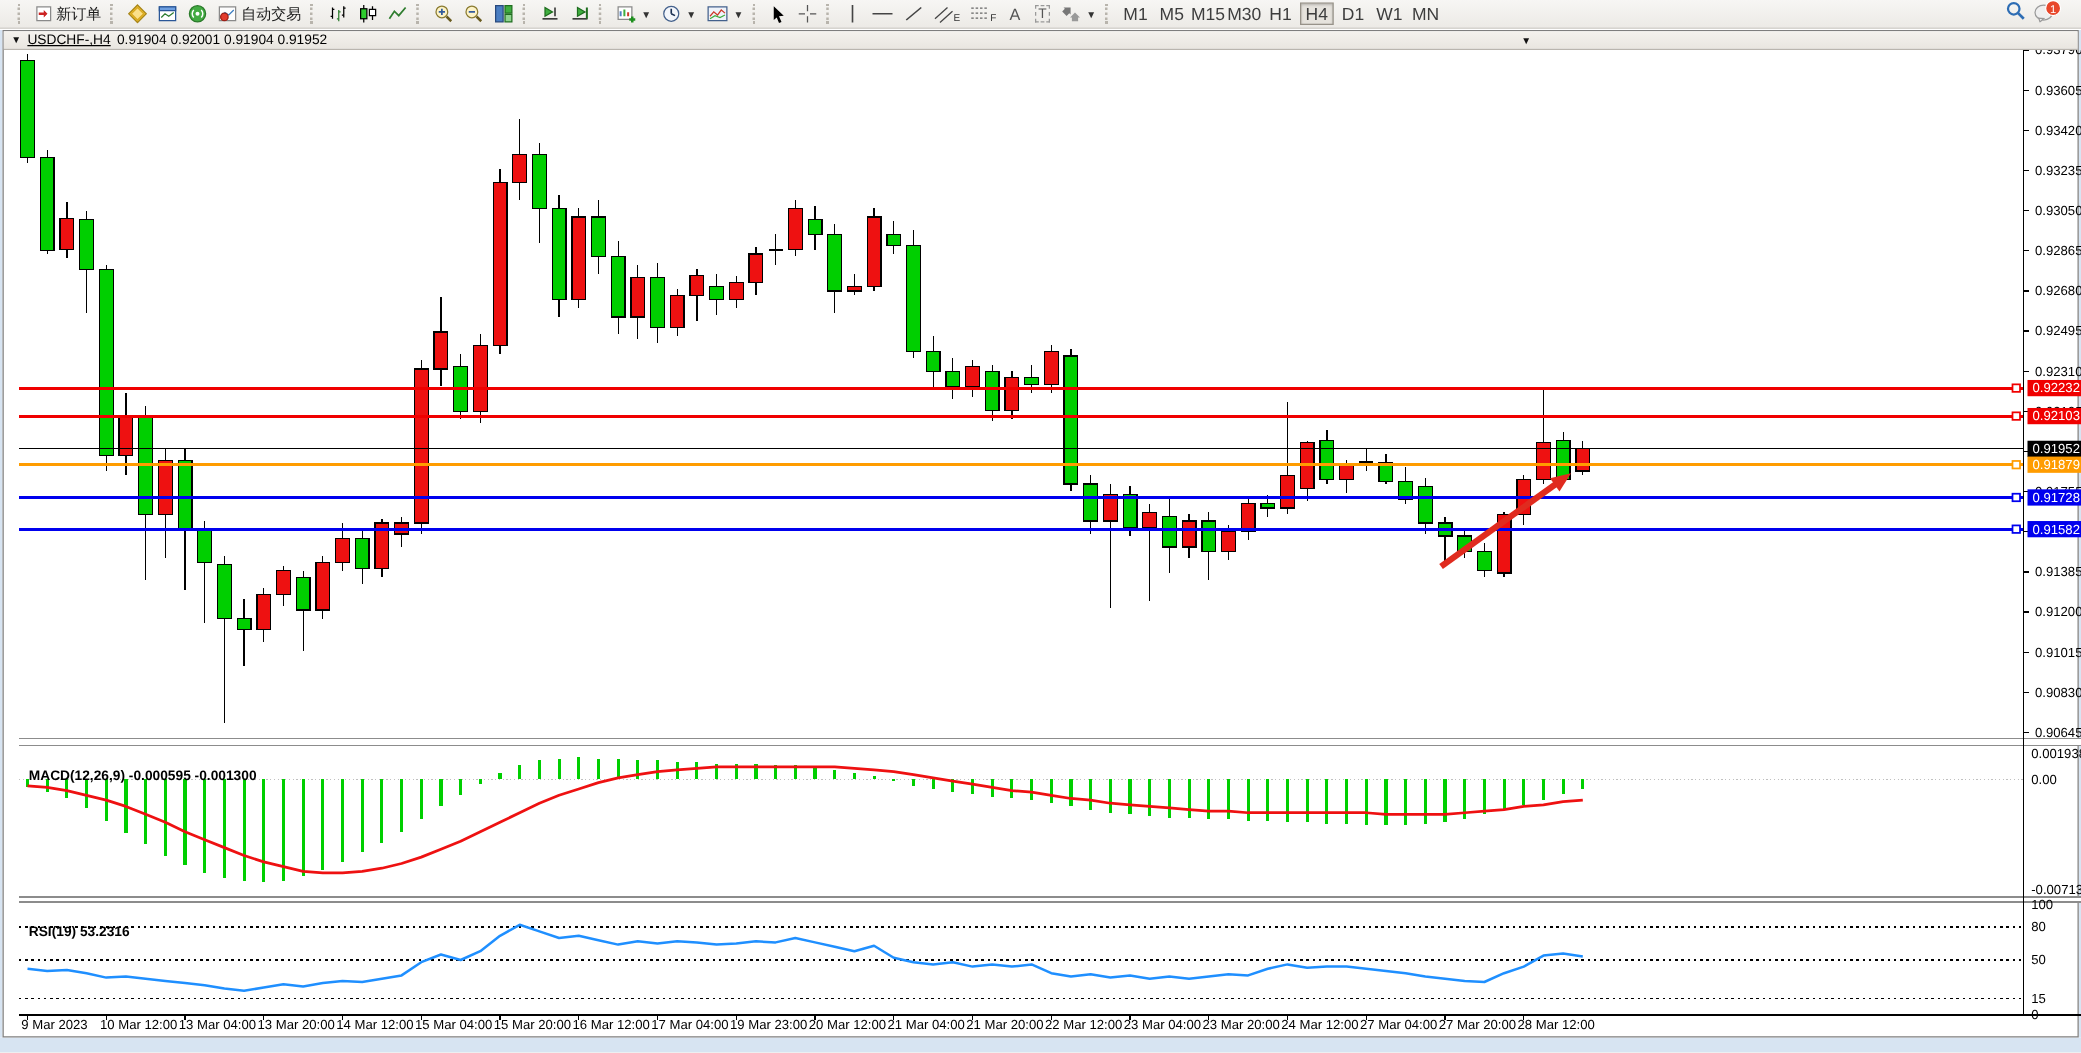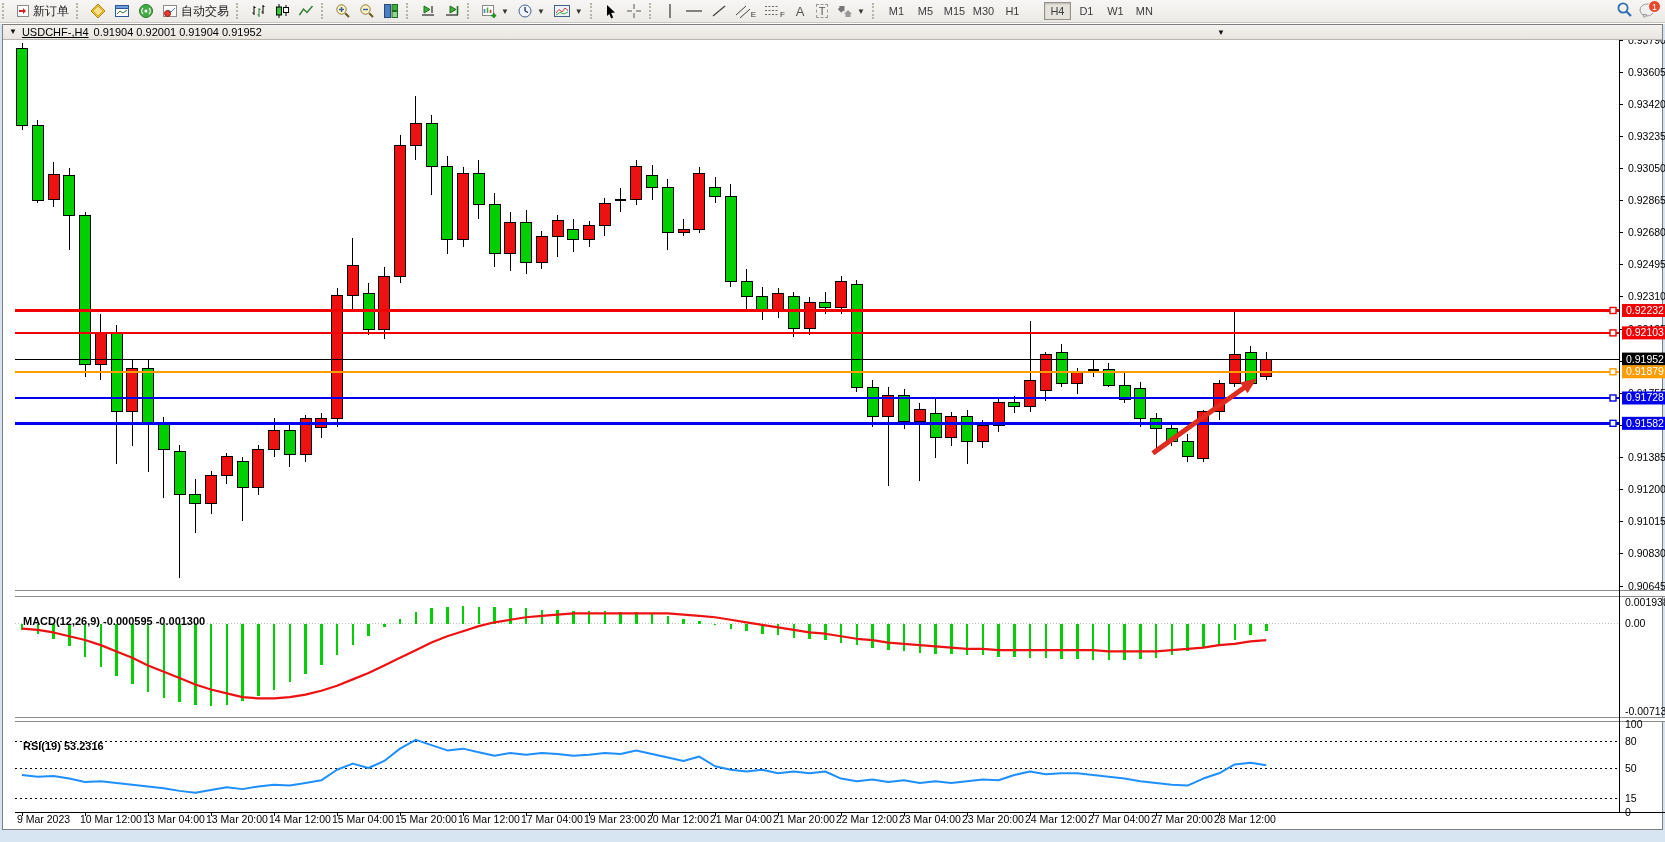--- a/index.html
+++ b/index.html
@@ -7,35 +7,35 @@
   .app {
     position:relative; width:1665px; height:842px; background:#ffffff;
     font-family:"Liberation Sans", sans-serif; overflow:hidden;
     -webkit-font-smoothing:antialiased;
   }
   
   .toolbar {
     position:absolute; left:0; top:0; width:1665px; height:23px;
     background:linear-gradient(#f7f6f4,#eceae6);
     border-bottom:1px solid #c9c6c0;
-    display:flex; align-items:center; padding:0 0; gap:2px;
+    display:flex; align-items:center; padding:0 12px; gap:2px;
   }
   .grip { width:5px; height:16px; border-left:2px dotted #b8b4ac; margin:0 4px 0 2px; }
   .tbtn {
     height:20px; min-width:20px; padding:0 2px; display:flex; align-items:center;
     justify-content:center; gap:3px; border:1px solid transparent; border-radius:2px;
     font-size:12px; color:#1a1a1a; cursor:default; white-space:nowrap;
   }
   .tbtn svg { display:block; }
   .dd { font-size:8px; color:#333; margin-left:1px; }
   .tf {
     height:18px; width:27px; display:flex; align-items:center; justify-content:center;
-    font-size:11px; color:#3d3d3d; border:1px solid transparent;
-  }
-  .tf.active { background:#e6e3dd; border:1px solid #979289; box-shadow:inset 0 1px 2px rgba(0,0,0,.2);margin-left:16px; }
+    font-size:14px; color:#3d3d3d; border:1px solid transparent;
+  }
+  .tf.active { background:#e6e3dd; border:1px solid #979289; box-shadow:inset 0 1px 2px rgba(0,0,0,.2); }
   .toolbar-right { margin-left:auto; display:flex; align-items:center; gap:6px; padding-right:6px; }
   .chat-wrap { position:relative; width:20px; height:18px; }
   .chat-badge {
     position:absolute; right:-2px; top:-2px; min-width:13px; height:13px; border-radius:7px;
     background:#e8472b; color:#fff; font-size:9px; display:flex; align-items:center;
     justify-content:center; padding:0 3px; border:1px solid #fff;
   }
   
   .side-frame-l, .side-frame-r {
     position:absolute; top:24px; width:2px; height:806px; background:#d7e4f2;

